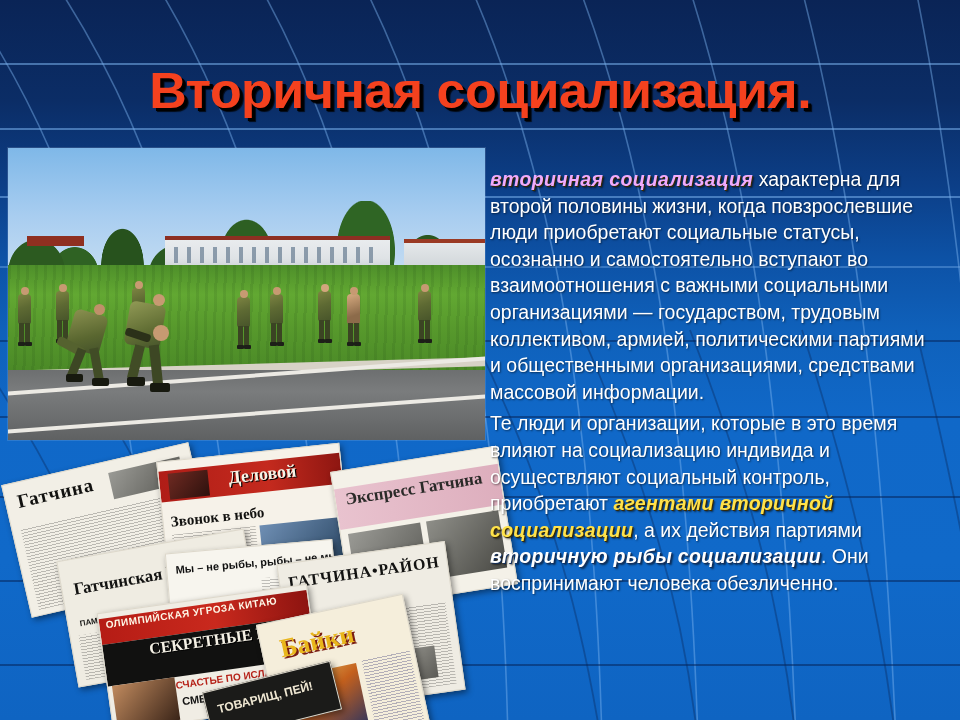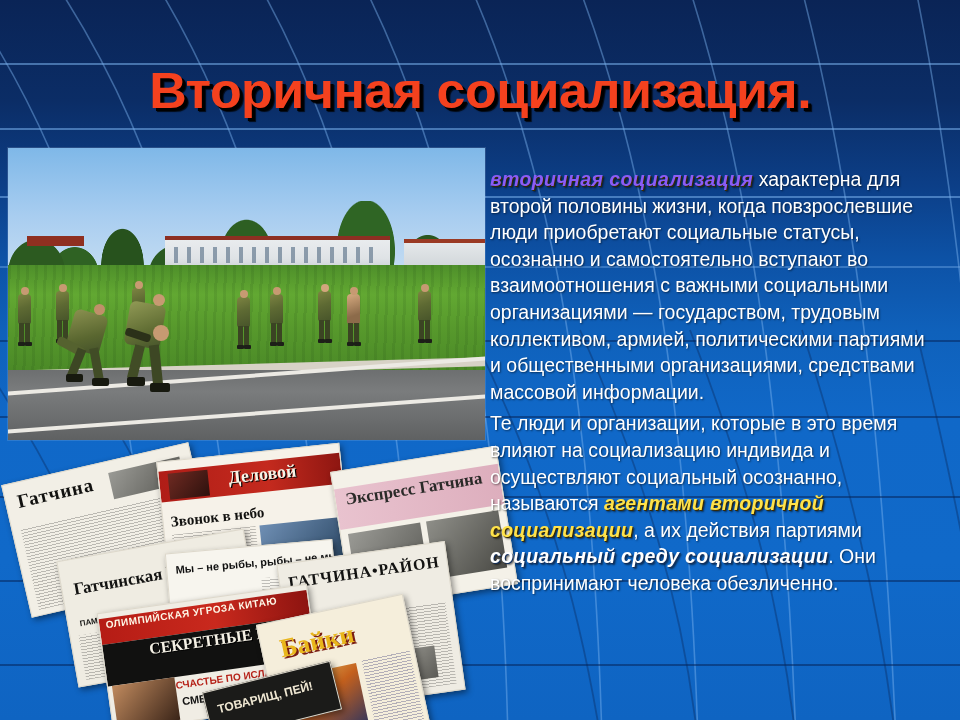--- a/index.html
+++ b/index.html
@@ -233,21 +233,21 @@
     left:490px; top:166px; width:448px;
     z-index:6;
     color:#ffffff;
     font-size:19.5px;
     line-height:26.6px;
     text-shadow:1px 1px 2px rgba(0,0,0,.55);
   }
   .textcol p { margin:0 0 5px 0; }
   .lead {
     display:inline;
-    color:#8b5cf6;
+    color:#f0abfc;
     font-weight:bold;
     font-style:italic;
     letter-spacing:.4px;
     text-shadow:1px 1px 0 #3a2a00, 2px 2px 2px rgba(0,0,0,.6);
   }
   .em-yellow {
     color:#ffe24a;
     font-weight:bold;
     font-style:italic;
     letter-spacing:.3px;
@@ -468,16 +468,16 @@
     </div>
 
     <div class="np np9">
       <div class="mh9">ТОВАРИЩ, ПЕЙ!</div>
     </div>
 
   </div>
 
   <div class="textcol">
     <p><span class="lead">вторичная социализация</span><span> характерна для второй половины жизни, когда повзрослевшие люди приобретают социальные статусы, осознанно и самостоятельно вступают во взаимоотношения с важными социальными организациями — государством, трудовым коллективом, армией, политическими партиями и общественными организациями, средствами массовой информации.</span></p>
-    <p class="para2"><span>Те люди и организации, которые в это время влияют на социализацию индивида и осуществляют социальный осознанно, называются </span><span class="em-yellow">агентами вторичной социализации</span><span>, а их действия партиями </span><span class="em-white">социальный среду социализации</span><span>. Они воспринимают человека обезличенно.</span></p>
+    <p class="para2"><span>Те люди и организации, которые в это время влияют на социализацию индивида и осуществляют социальный контроль, приобретают </span><span class="em-yellow">агентами вторичной социализации</span><span>, а их действия партиями </span><span class="em-white">вторичную рыбы социализации</span><span>. Они воспринимают человека обезличенно.</span></p>
   </div>
 
 </div>
 
 </body></html>

